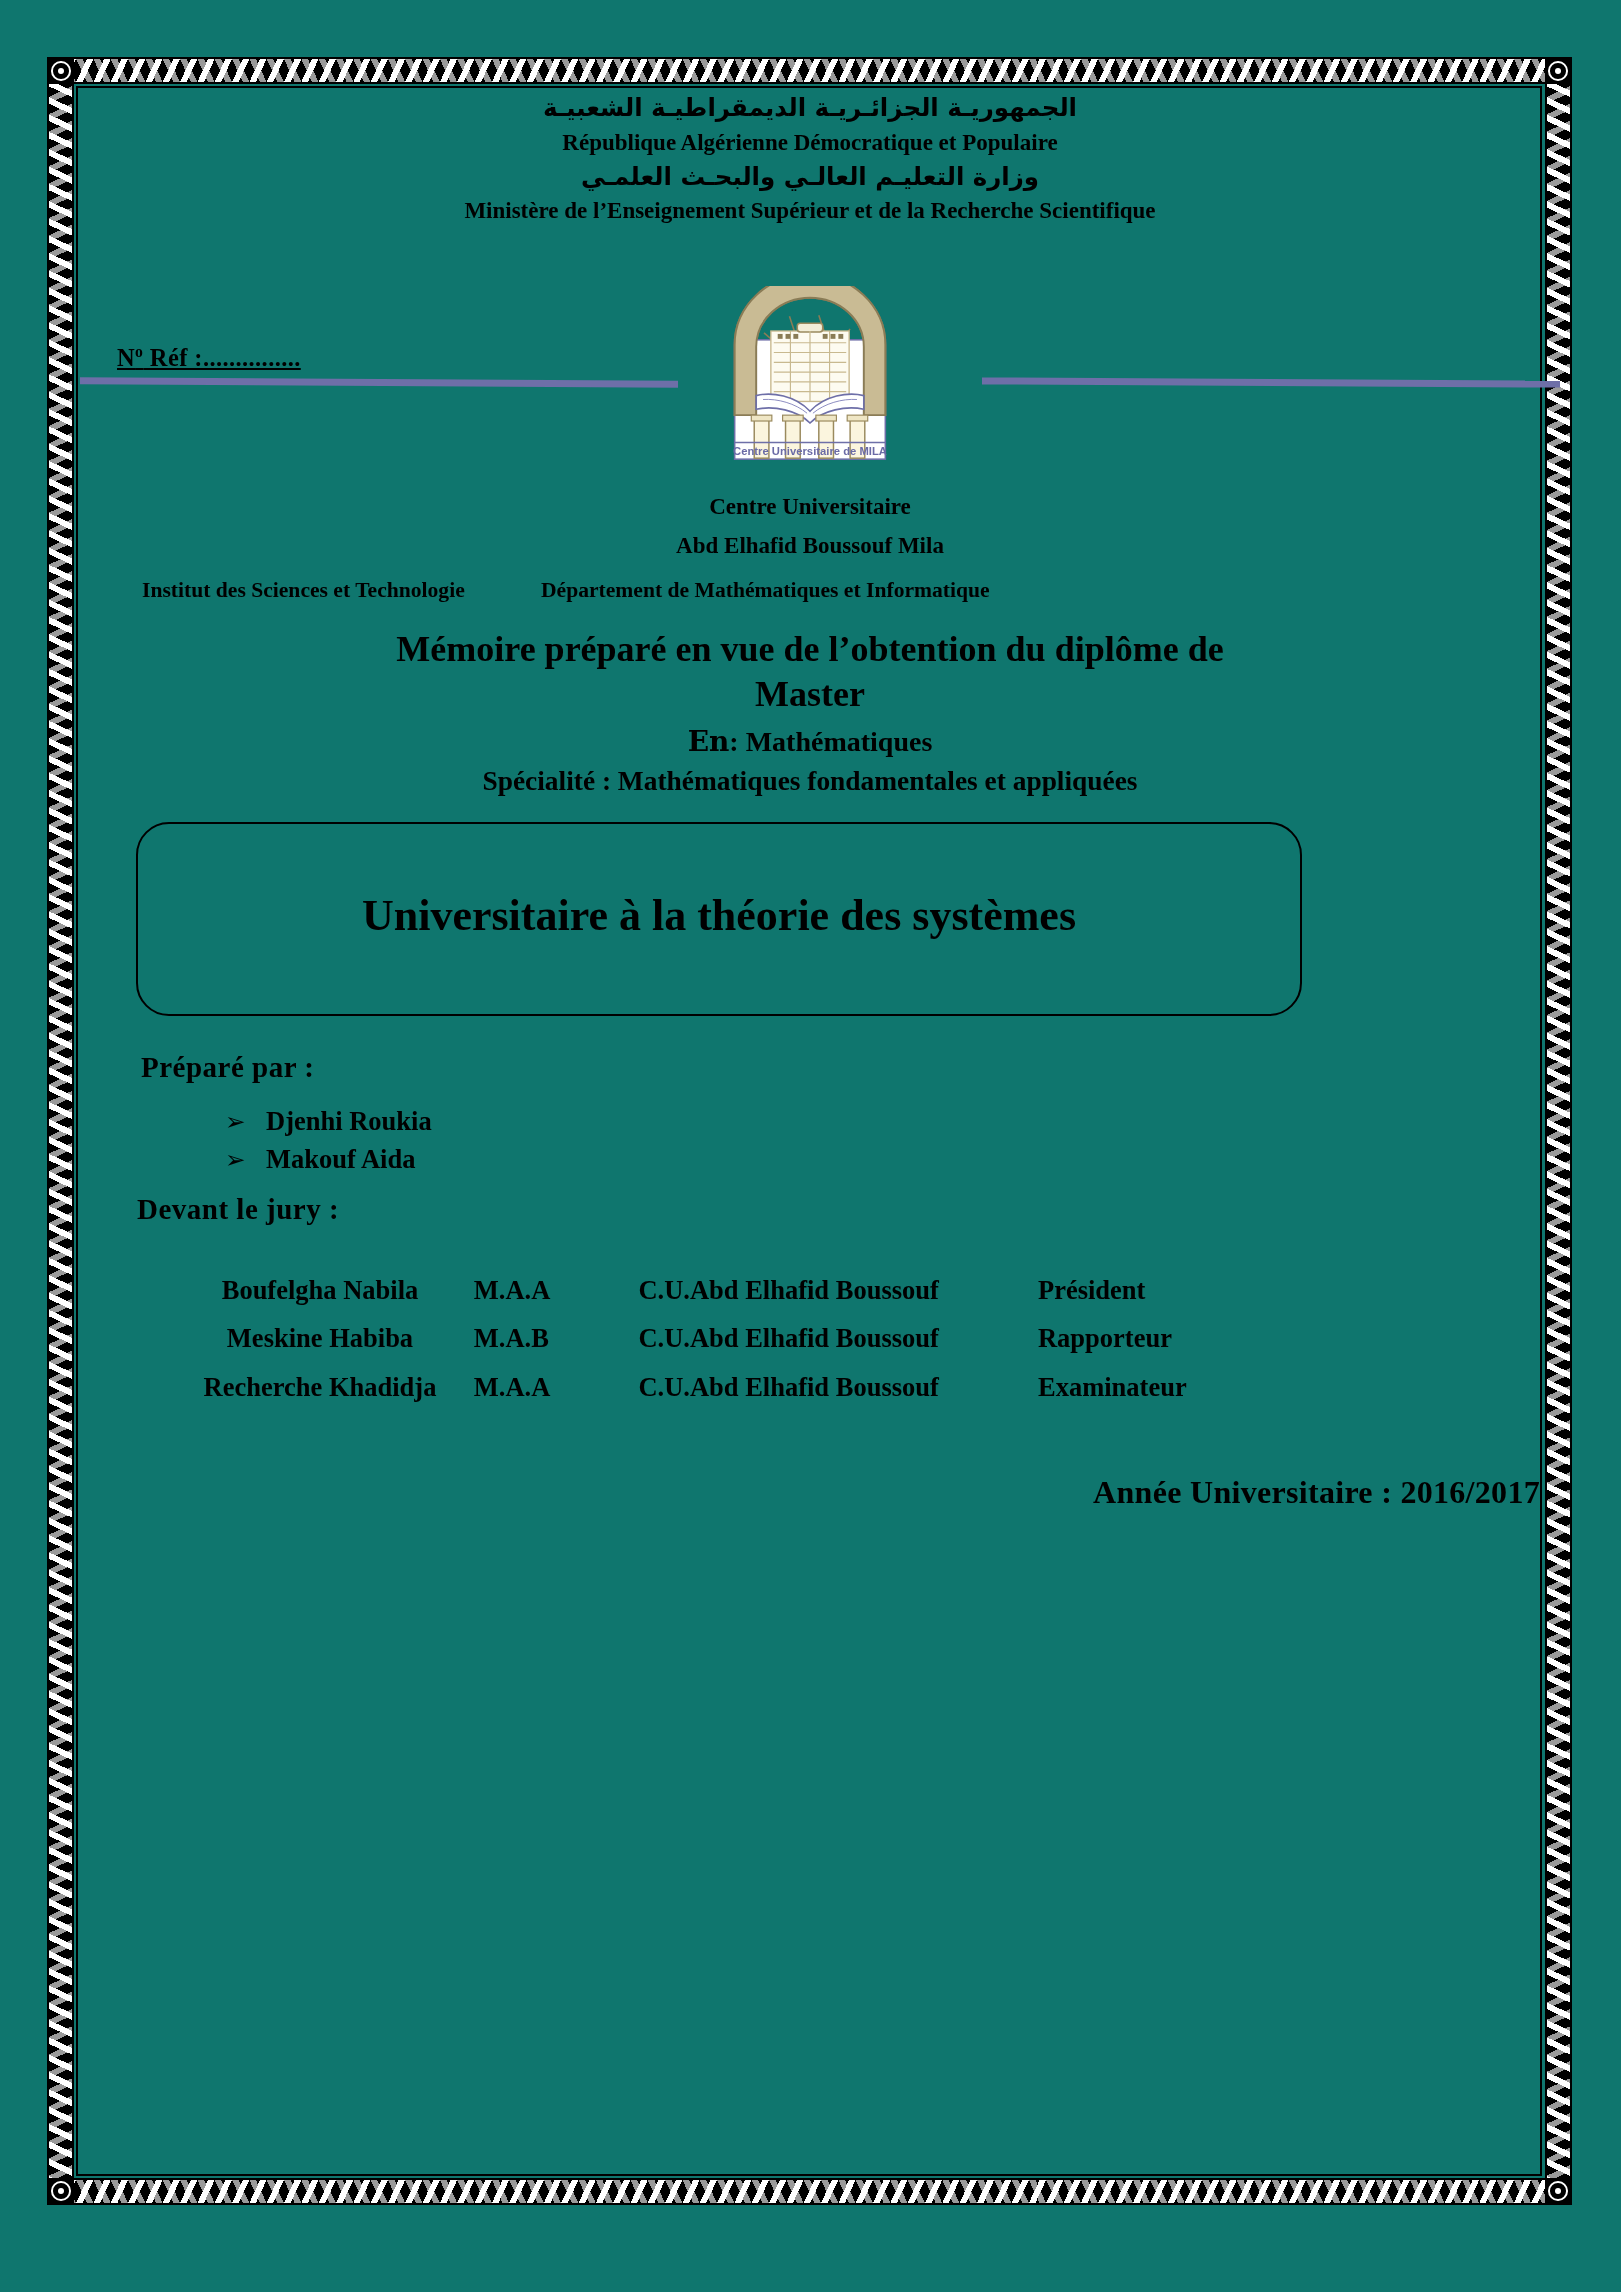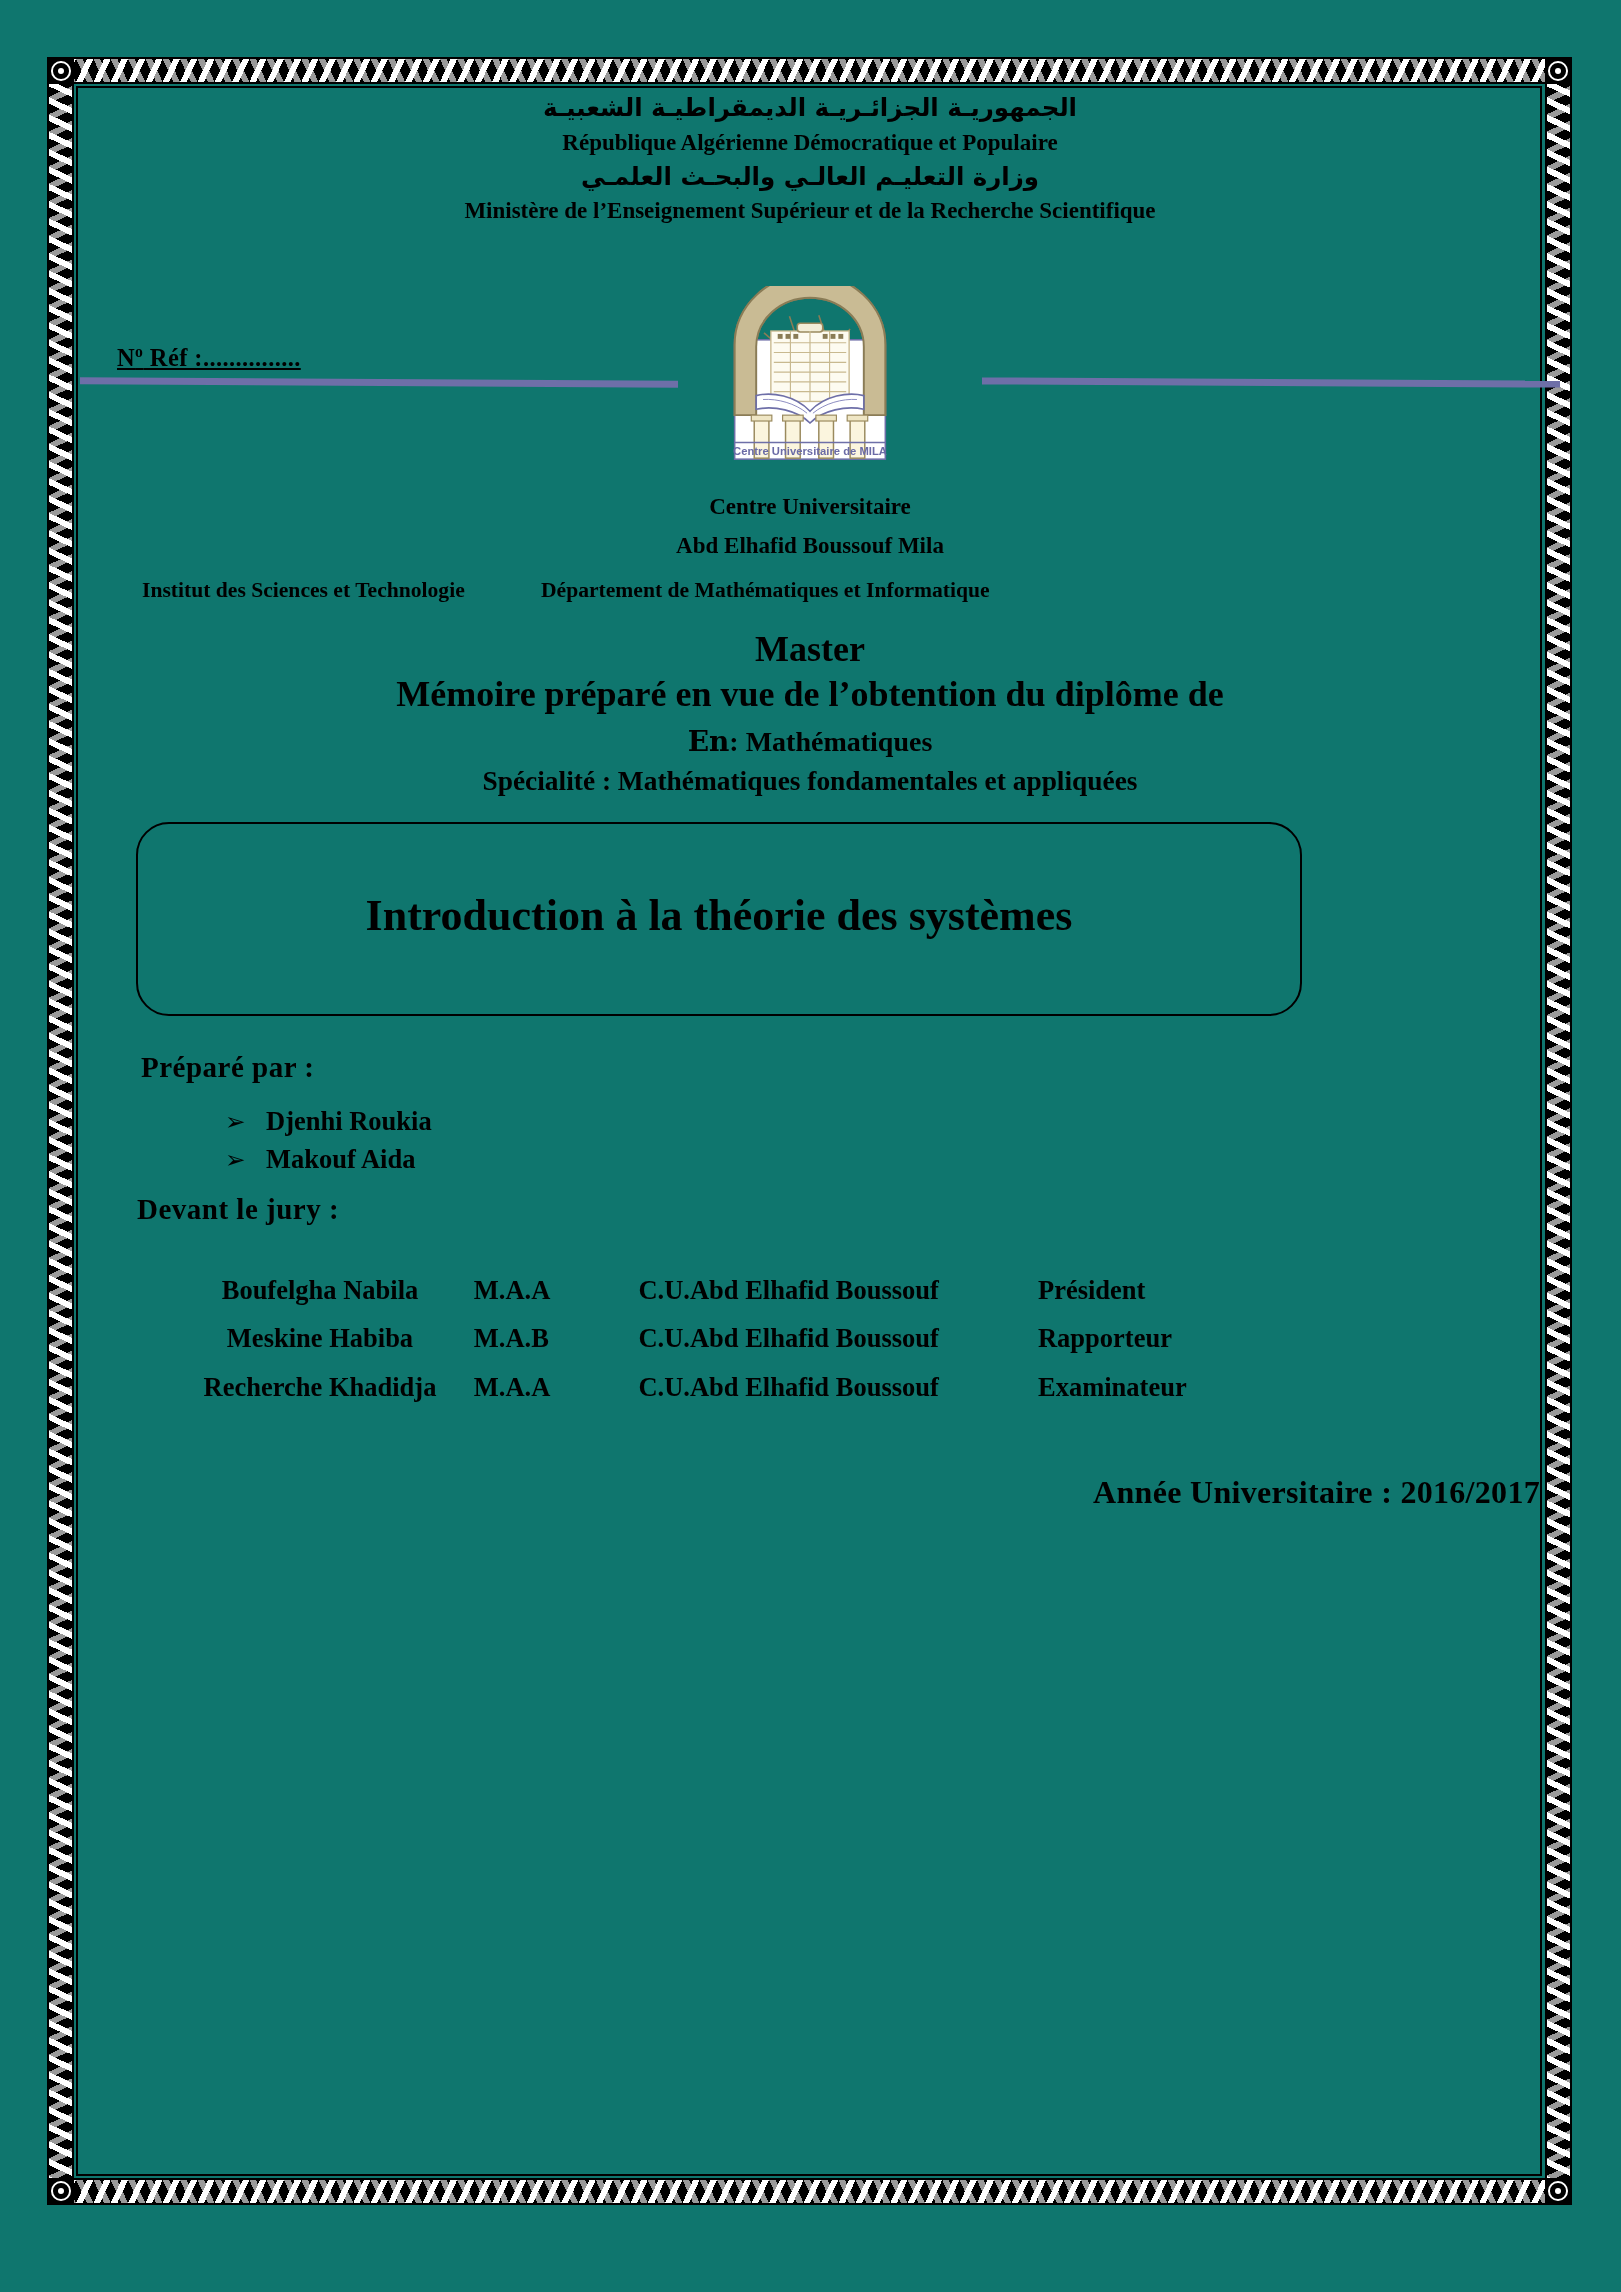--- a/index.html
+++ b/index.html
@@ -428,33 +428,33 @@
 
     <div class="cu-line cu1">Centre Universitaire</div>
     <div class="cu-line cu2">Abd Elhafid Boussouf  Mila</div>
 
     <div class="inst-row">
       <span class="inst-left">Institut des Sciences et Technologie</span>
       <span class="inst-right">Département  de Mathématiques et Informatique</span>
     </div>
 
     <div class="memoire">
+      <div>Mémoire préparé  en vue de l’obtention du diplôme de</div>
       <div>Master</div>
-      <div>Mémoire préparé  en vue de l’obtention du diplôme de</div>
     </div>
 
     <div class="en-line">
       <span class="en-word">En</span><span>: Mathématiques</span>
     </div>
 
     <div class="spec-line">Spécialité : Mathématiques fondamentales et appliquées</div>
 
     <div class="title-box">
       <div class="title-text">
-        <div>Introduction à la théorie des systèmes</div>
+        <div>Universitaire à la théorie des systèmes</div>
       </div>
     </div>
 
     <div class="prep-label">Préparé par  :</div>
 
     <div class="prep-list">
       <div class="prep-item">
         <span class="prep-bullet">➢</span>
         <span>Djenhi Roukia</span>
       </div>

